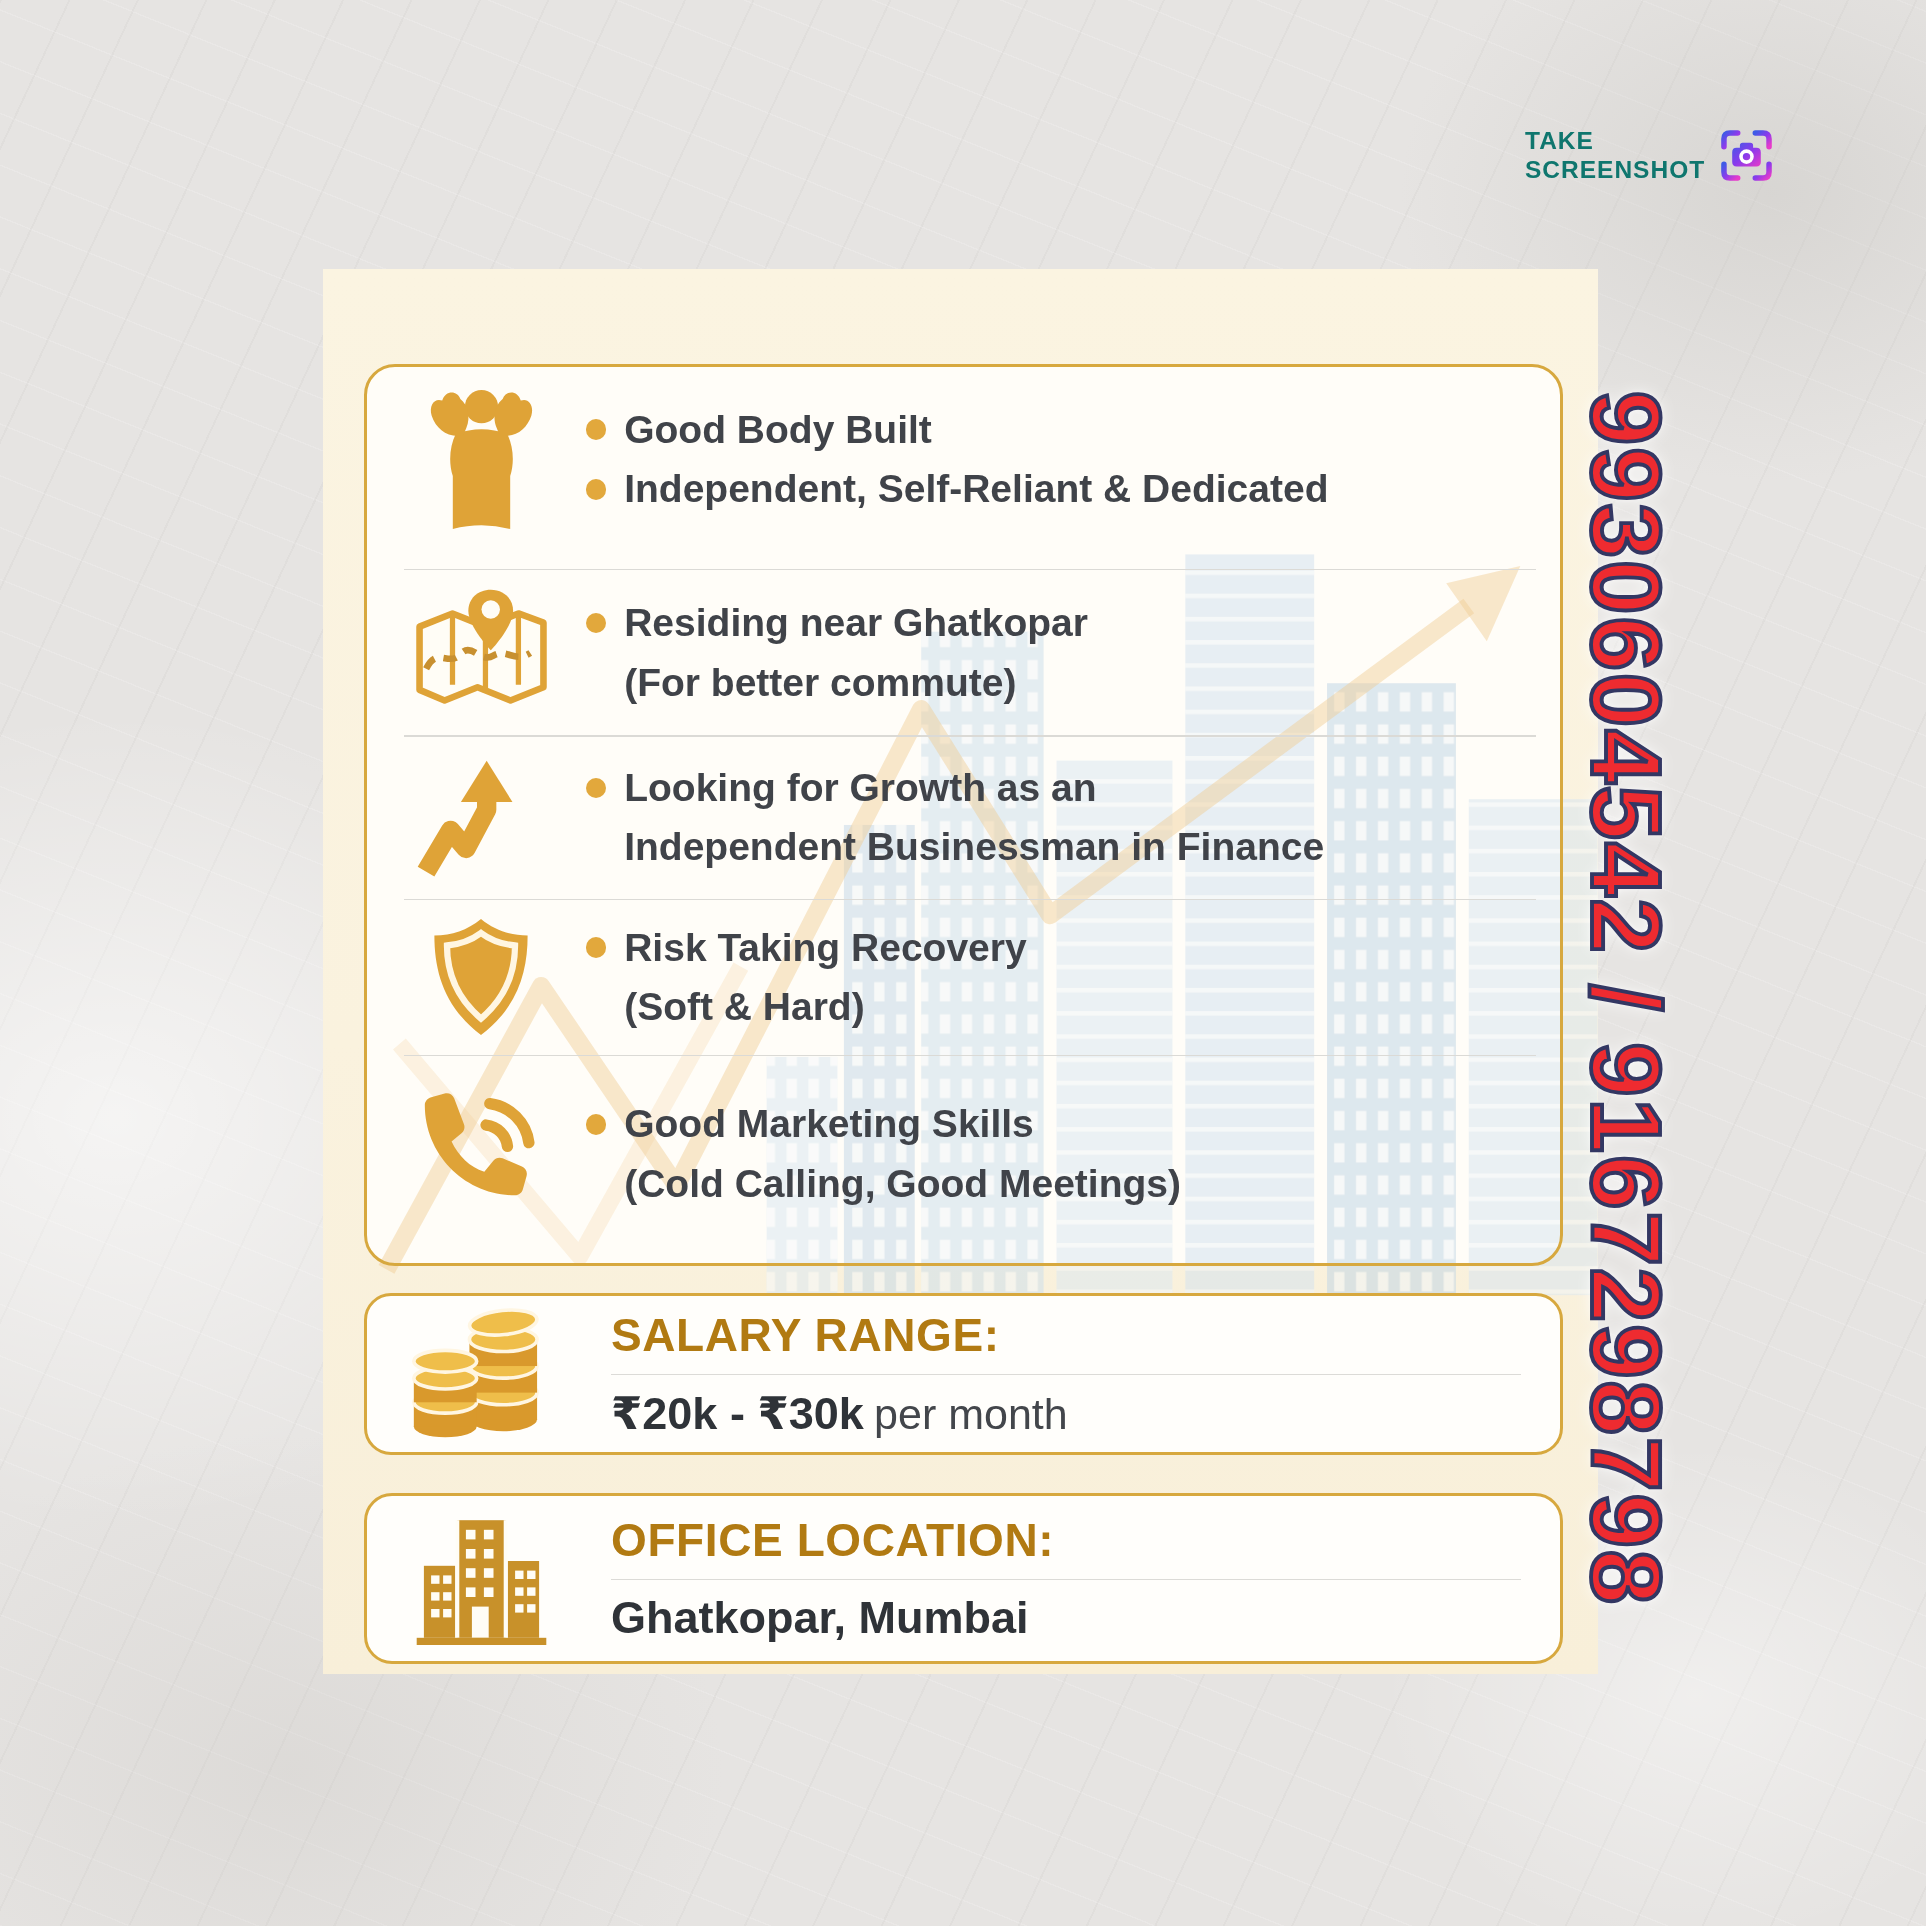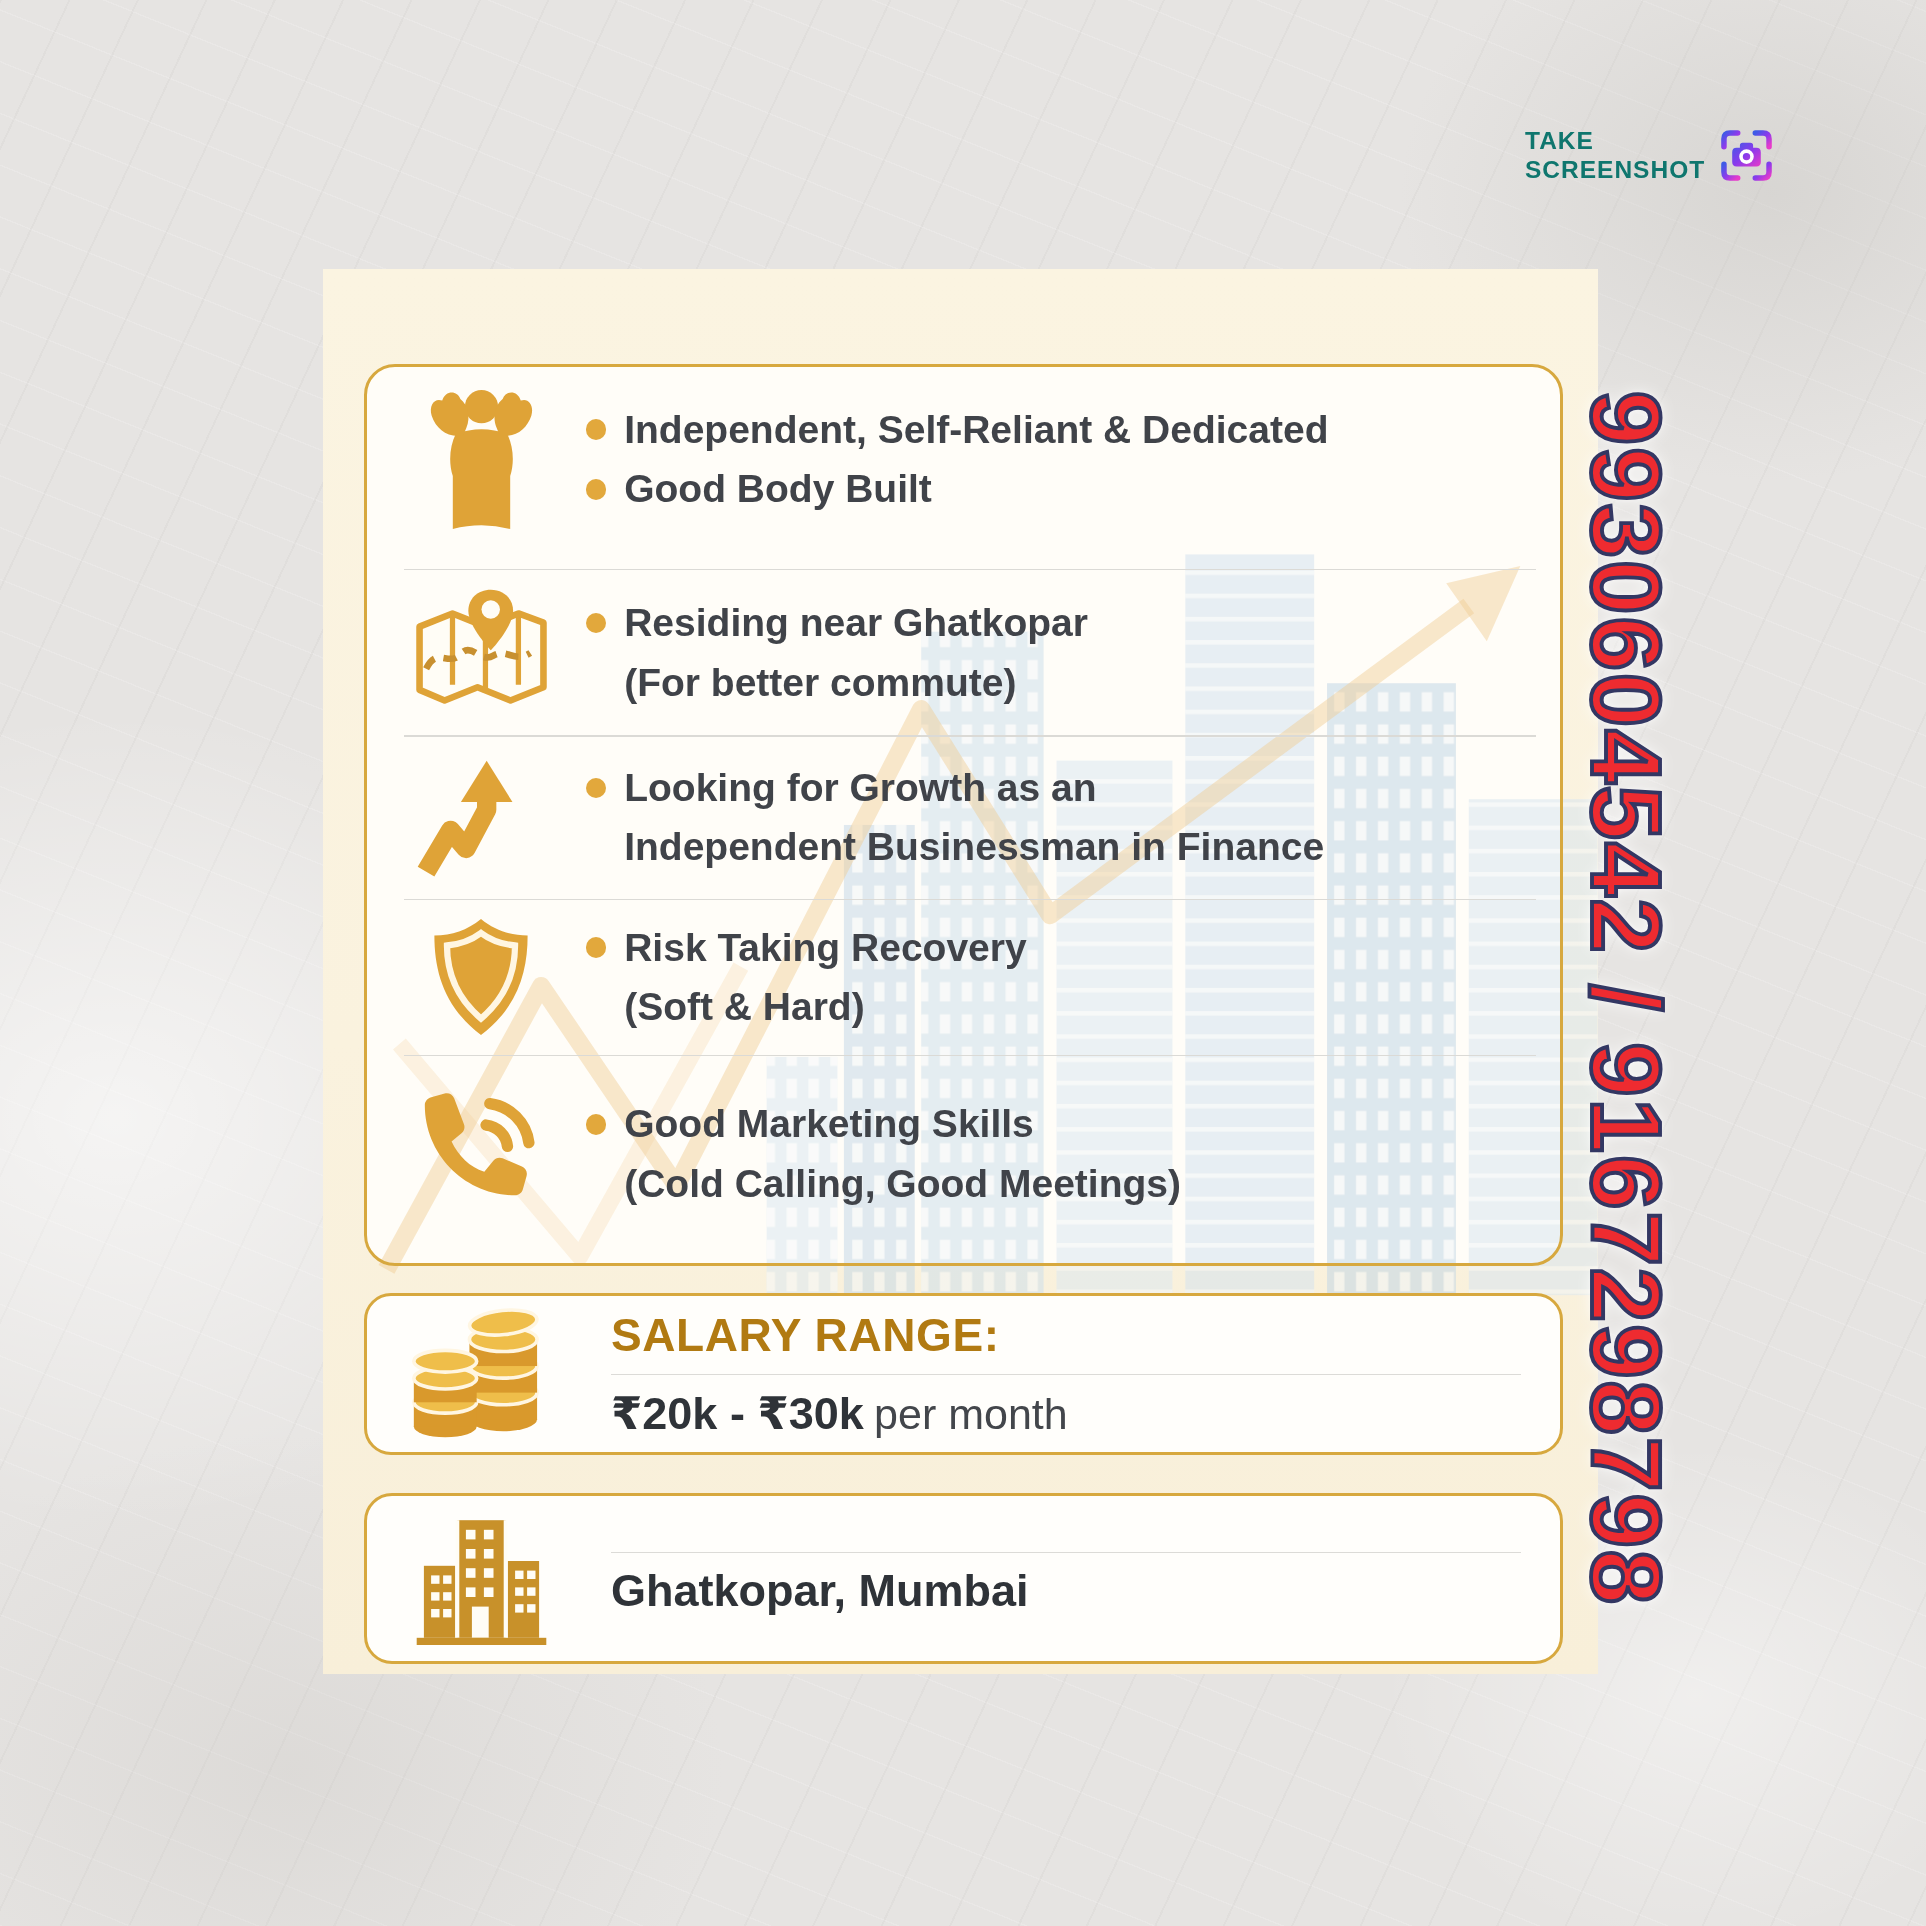--- a/index.html
+++ b/index.html
@@ -148,25 +148,25 @@
         <svg width="151" height="151" viewBox="0 0 100 100" fill="#DFA337">
           <circle cx="50" cy="15" r="11"></circle>
           <path d="M33 33 Q50 27 67 33 C71 41 72 52 69 61 L69 96 Q50 91 31 96 L31 61 C28 52 29 41 33 33 Z"></path>
           <path d="M38 34 C28 36 20 30 17 21 C15 14 19 9 24 11 C26 4 34 4 36 10 C41 14 43 22 40 29 Z"></path>
           <path d="M62 34 C72 36 80 30 83 21 C85 14 81 9 76 11 C74 4 66 4 64 10 C59 14 57 22 60 29 Z"></path>
         </svg>
       </div>
       <div class="text-col">
         <div class="req-line">
           <span class="bullet"></span>
+          <span class="req-text">Good Body Built</span>
+        </div>
+        <div class="req-line">
+          <span class="bullet"></span>
           <span class="req-text">Independent, Self-Reliant &amp; Dedicated</span>
-        </div>
-        <div class="req-line">
-          <span class="bullet"></span>
-          <span class="req-text">Good Body Built</span>
         </div>
       </div>
     </div>
     <div class="row-divider"></div>
 
     <div class="req-row rh2">
       <div class="icon-wrap">
         <svg width="145" height="132" viewBox="0 0 110 100">
           <path d="M8 30 L33 20 L58 30 L83 20 L102 27 L102 76 L77 86 L52 76 L27 86 L8 78 Z" fill="#FFFDF6" stroke="#DFA337" stroke-width="5" stroke-linejoin="round"></path>
           <path d="M33 20 V74 M58 30 V80 M83 20 V74" stroke="#DFA337" stroke-width="4" fill="none"></path>
@@ -309,20 +309,21 @@
             <rect x="98" y="48" width="7" height="7"></rect>
           <rect x="88" y="62" width="7" height="7"></rect>
             <rect x="98" y="62" width="7" height="7"></rect>
           <rect x="88" y="76" width="7" height="7"></rect>
             <rect x="98" y="76" width="7" height="7"></rect>
         </g>
         <rect x="6" y="104" width="108" height="6"></rect>
       </svg>
     </div>
     <div class="info-text">
+      <div class="info-heading">OFFICE LOCATION:</div>
       <div class="info-divider"></div>
       <div class="info-value office-value">Ghatkopar, Mumbai</div>
     </div>
   </div>
 </div>
 
 <div class="contact-vertical">9930604542 / 9167298798</div>
 
 
 </body></html>

